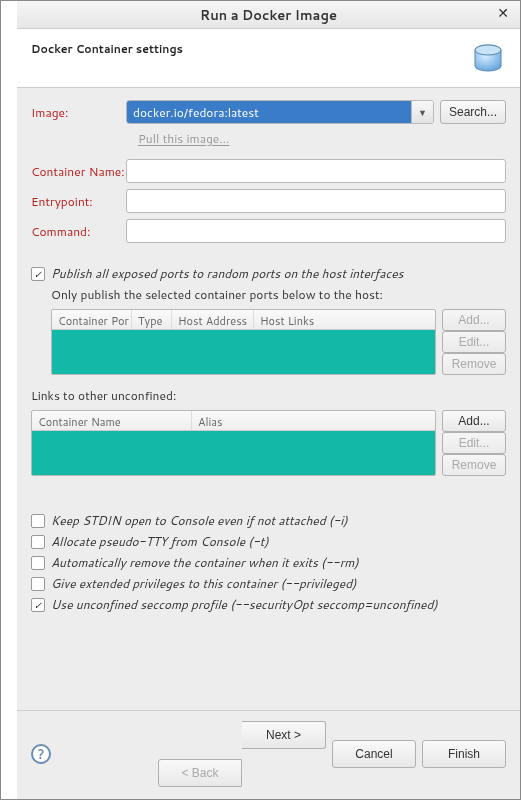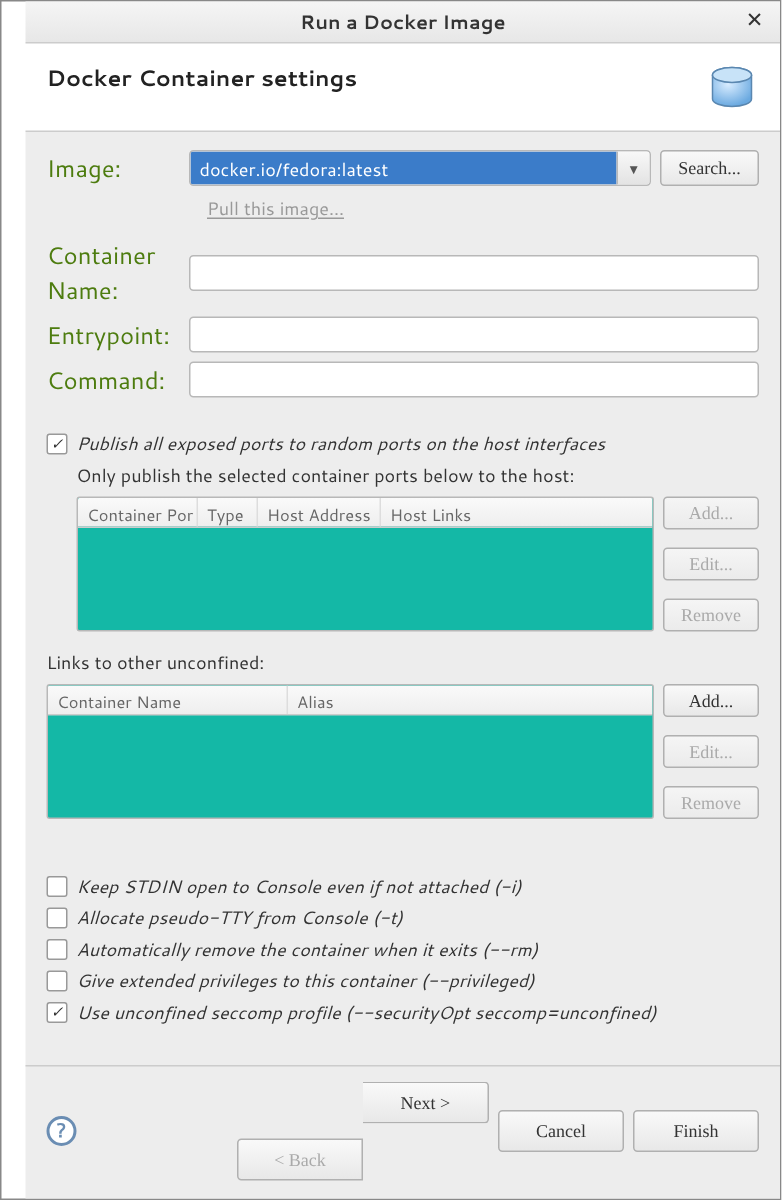--- a/index.html
+++ b/index.html
@@ -52,39 +52,39 @@
   .banner {
     background: #fff;
     border-bottom: 1px solid #ccc;
     padding: 12px 14px 10px 14px;
     display: flex;
     align-items: flex-start;
     justify-content: space-between;
   }
   .banner-title {
     font-weight: bold;
-    font-size: 15px;
+    font-size: 11px;
     color: #222;
   }
   .banner-icon svg { display: block; }
   .content {
     flex: 1;
     background: #ededed;
     padding: 12px 14px 8px 14px;
     overflow: auto;
   }
   .form-row {
     display: flex;
     align-items: center;
     margin-bottom: 6px;
   }
   .form-label {
     width: 95px;
-    color: #4d7c0f;
-    font-size: 16px;
+    color: #b91c1c;
+    font-size: 12px;
   }
   .form-field { flex: 1; }
   .text-input {
     width: 100%;
     height: 24px;
     border: 1px solid #b8b8b8;
     border-radius: 3px;
     background: #fff;
     padding: 2px 6px;
     font-size: 12px;
@@ -123,21 +123,21 @@
     font-size: 9px;
     color: #555;
   }
   .search-btn, .side-btn, .footer-btn {
     background: linear-gradient(#f9f9f9,#e8e8e8);
     border: 1px solid #b0b0b0;
     border-radius: 3px;
     font-size: 12px;
     color: #333;
     cursor: pointer;
-    font-family: Liberation Serif, serif;
+    font-family: Liberation Sans, sans-serif;
   }
   .search-btn {
     width: 66px;
     height: 24px;
   }
   .pull-link {
     margin: 4px 0 12px 107px;
     color: #999;
     font-size: 12px;
     text-decoration: underline;
@@ -196,21 +196,21 @@
   .th {
     padding: 3px 6px;
     border-right: 1px solid #ddd;
     white-space: nowrap;
     overflow: hidden;
   }
   .th:last-child { border-right: none; }
   .side-buttons {
     display: flex;
     flex-direction: column;
-    gap: 12px;
+    gap: 0;
     width: 64px;
     justify-content: space-between;
   }
   .side-btn {
     height: 22px;
     width: 64px;
   }
   .side-btn[disabled] {
     color: #aaa;
     cursor: default;

